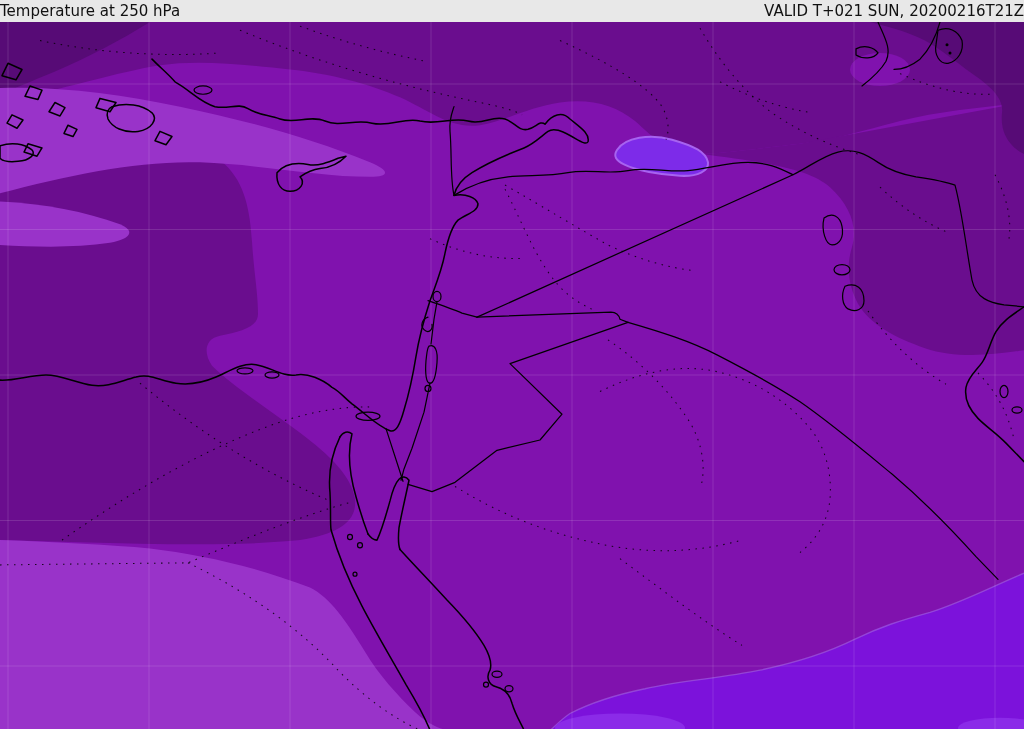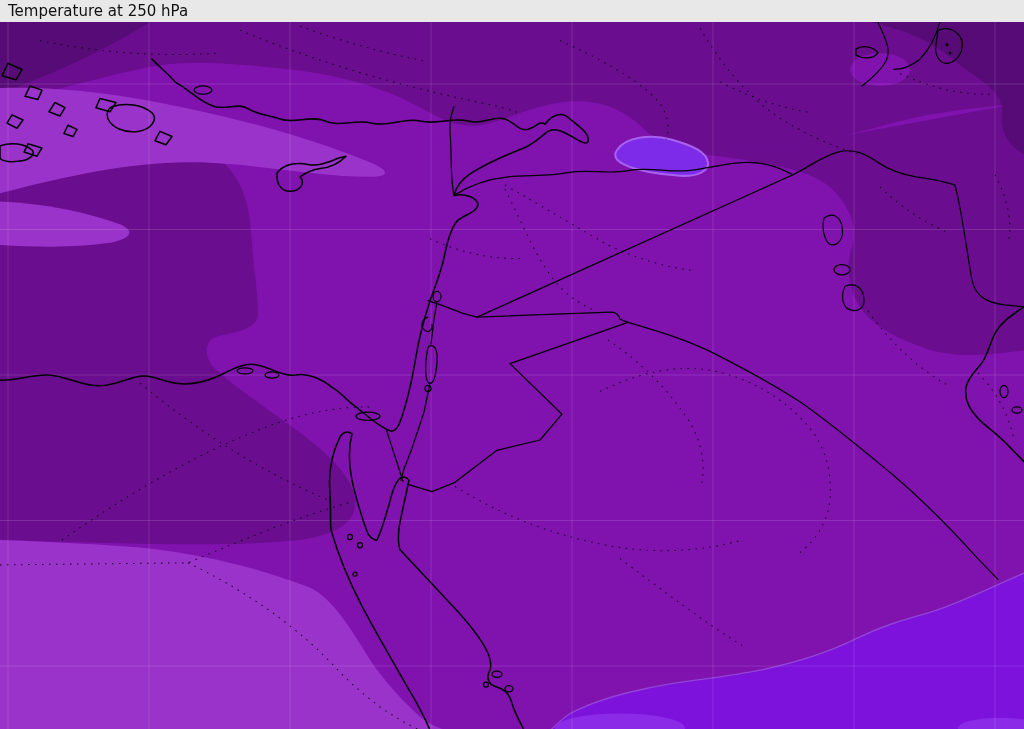--- a/index.html
+++ b/index.html
@@ -7,40 +7,41 @@
     width:1024px;height:729px;
     display:flex;flex-direction:column;
     font-family:"DejaVu Sans","Liberation Sans",sans-serif;
     overflow:hidden;position:relative;background:var(--c-base,#8012AE);
   }
   .bar{
     height:22px;flex:0 0 22px;
     background:var(--c-bar_bg,#e8e8e8);
     color:var(--c-bar_text,#111);
     display:flex;align-items:center;justify-content:space-between;
-    padding:0 8px;box-sizing:border-box;
+    padding:0 0;box-sizing:border-box;
     font-size:15px;line-height:22px;white-space:nowrap;
     z-index:2;
   }
   .map-svg{flex:1 1 auto;display:block;width:1024px;height:685px;}
   .shade{stroke:none;}
   .coast{fill:none;stroke:var(--c-coastline,#000);stroke-width:1.5;stroke-linejoin:round;stroke-linecap:round;}
   .coast-fillnone{fill:none;}
   .border{fill:none;stroke:var(--c-coastline,#000);stroke-width:1.2;stroke-linejoin:round;stroke-linecap:round;}
   .admin{fill:none;stroke:var(--c-coastline,#000);stroke-width:1;stroke-dasharray:1.5 5.5;opacity:.85;}
   .grid{stroke:var(--c-gridline,rgba(255,255,255,.13));stroke-width:1;}
   .lake{fill:none;stroke:var(--c-coastline,#000);stroke-width:1.2;}
 </style>
 </head>
 <body>
 
 <div class="screen">
 
   <div class="bar">
     <span>Temperature at 250 hPa</span>
+    <span>VALID T+021 SUN, 20200216T21Z</span>
   </div>
 
   <svg class="map-svg" viewBox="0 22 1024 685" preserveAspectRatio="none">
 
     <g>
       <rect x="0" y="22" width="1024" height="686" fill="var(--c-base)" class="shade"></rect>
 
       <path class="shade" fill="var(--c-dark)" d="M0,22 L1024,22 L1024,100
         C980,105 940,108 900,118 C860,128 840,135 800,140 C770,143 740,148 700,150
         C670,152 655,135 635,118 C615,102 590,96 560,100 C530,104 505,118 480,122

